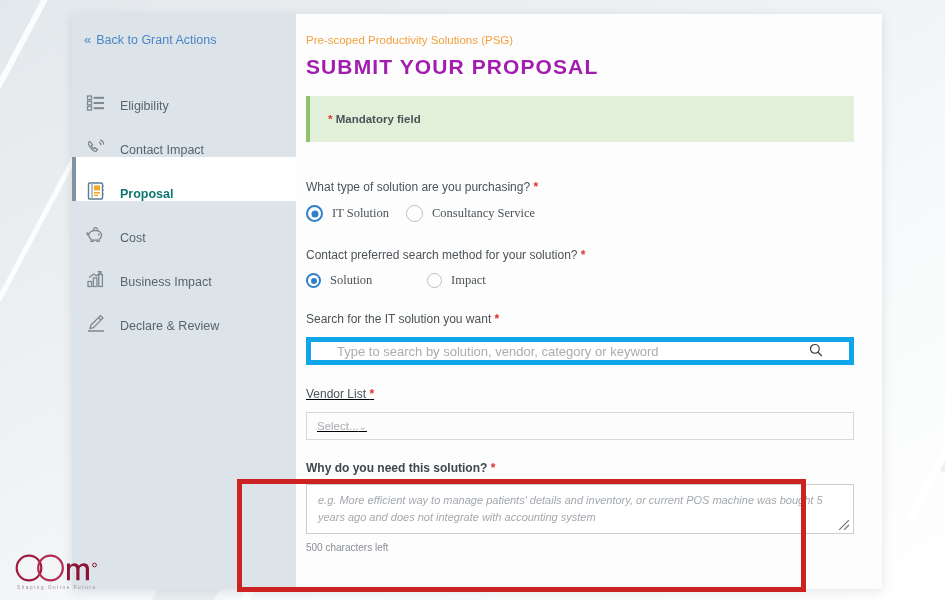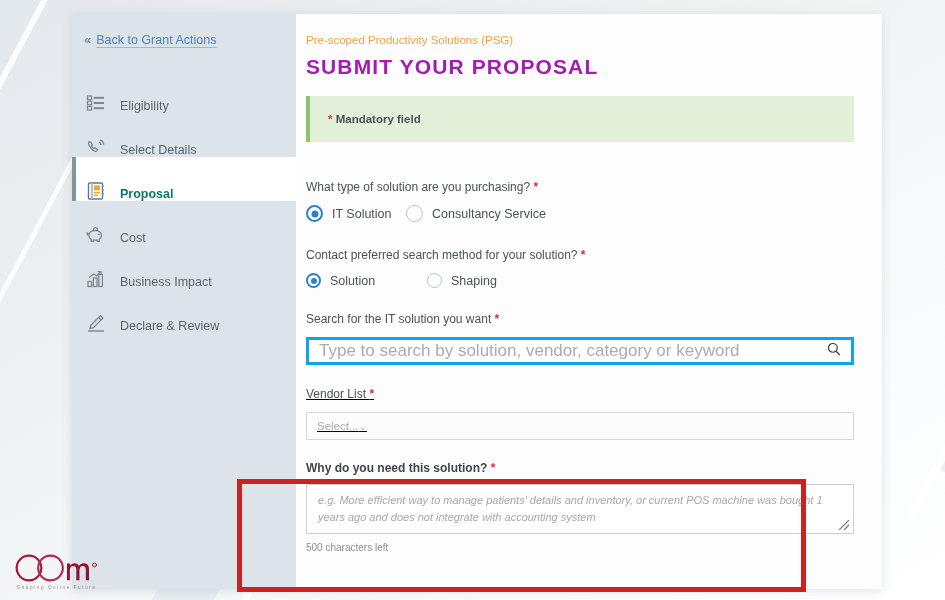--- a/index.html
+++ b/index.html
@@ -38,21 +38,21 @@
     display: flex;
   }
 
   
   .sidebar { width: 224px; background: #dde4e9; flex: none; position: relative; }
   .back-link {
     display: flex; align-items: center; gap: 7px;
     padding: 18px 0 6px 12px; color: #4a86c5; font-size: 12.5px;
   }
   .back-link .chev { font-size: 13px; color: #4a86c5; letter-spacing: -2px; }
-  .back-link .txt { text-decoration: underline; text-underline-offset: 3px;
+  .back-link .txt { text-underline-offset: 3px;
                     text-decoration-color: #9fb8ce; }
   .nav { margin-top: 16px; }
   .nav-item {
     display: flex; align-items: flex-end; gap: 14px;
     height: 44px; padding-left: 14px; color: #56656f; font-size: 12.5px;
     position: relative;
   }
   .nav-item.active {
     background: #ffffff; color: #0f766e; font-weight: bold;
   }
@@ -71,38 +71,38 @@
   }
   .notice {
     background: #e2f0d9; border-left: 4px solid #8fc46a;
     height: 46px; display: flex; align-items: center; padding-left: 18px;
     font-size: 11.5px; color: #4c5258; font-weight: bold;
   }
   .req { color: #e03131; font-weight: bold; }
 
   .field { margin-top: 0; }
   .flabel { font-size: 12px; color: #4b5358; margin-bottom: 11px; }
-  .radio-row { display: flex; align-items: center; }
+  .radio-row { display: flex; align-items: center; font-family: Liberation Serif, serif; }
   .radio-opt { display: flex; align-items: center; gap: 9px; font-size: 12.5px; color: #4b5358; }
 
   .rb { width: 17px; height: 17px; border-radius: 50%;
         border: 1.6px solid #b9c0c5; background: #fff; flex: none; position: relative; }
   .rb.sel { border-color: #2f80c9; border-width: 2px; }
   .rb.sel::after {
     content: ""; position: absolute; left: 50%; top: 50%;
     width: 7px; height: 7px; border-radius: 50%; background: #2f80c9;
     transform: translate(-50%,-50%);
   }
   .rb.sm { width: 15px; height: 15px; }
   .rb.sm.sel::after { width: 6px; height: 6px; }
 
   .input-box {
-    height: 28px; border: 3px solid #0ea5e9; background: #fff;
-    display: flex; align-items: center; padding: 0 10px;
-    font-size: 17px; color: #a8adb1;
+    height: 28px; border: 5px solid #0ea5e9; background: #fff;
+    display: flex; align-items: center; padding: 0 26px;
+    font-size: 13px; color: #a8adb1;
   }
   .input-box .ph { flex: 1; }
   .select-box {
     height: 28px; border: 1px solid #d4d9dd; background: #fcfcfc;
     display: flex; align-items: center; padding: 0 10px;
     font-size: 11.5px; color: #a8adb1;
   }
   .caret { color: #b5babe; font-size: 10px; }
 
   
@@ -164,21 +164,21 @@
       </div>
 
       <div class="nav-item">
         <span>
           <svg class="nav-ico" viewBox="0 0 20 20" fill="none" stroke="#7d8890" stroke-width="1.3">
             <path d="M3.2 4.6c-1.1 1.2-.6 3.5 1.4 6.1 2 2.6 4.1 4 5.6 3.6l1.3-1.6-2.6-2-1.1 1c-.9-.5-1.9-1.7-2.5-2.9l1.2-.9-1.8-2.7z"></path>
             <path d="M13 5.2c1.1.5 1.9 1.6 2 2.9"></path>
             <path d="M14.2 2.8c2 .7 3.4 2.6 3.5 4.8"></path>
           </svg>
         </span>
-        <span>Select Details</span>
+        <span>Contact Impact</span>
       </div>
 
       <div class="nav-item active">
         <span>
           <svg class="nav-ico" viewBox="0 0 20 20" fill="none">
             <rect x="2.5" y="2" width="14" height="16" rx="1" fill="#fff" stroke="#5c7b94" stroke-width="1.4"></rect>
             <rect x="5.2" y="2" width="1.6" height="16" fill="#9fb3c4"></rect>
             <rect x="8" y="4.4" width="6" height="5" fill="#f5a623"></rect>
             <rect x="8" y="11" width="6" height="1.5" fill="#f5a623"></rect>
             <rect x="8" y="13.6" width="4" height="1.5" fill="#f5a623"></rect>
@@ -261,21 +261,21 @@
         <span>Contact preferred search method for your solution?</span>
         <span class="req">*</span>
       </div>
       <div class="radio-row">
         <div class="radio-opt" style="width:121px;">
           <span class="rb sm sel"></span>
           <span>Solution</span>
         </div>
         <div class="radio-opt">
           <span class="rb sm"></span>
-          <span>Shaping</span>
+          <span>Impact</span>
         </div>
       </div>
     </div>
 
     <div class="field" style="margin-top:24px;">
       <div class="flabel">
         <span>Search for the IT solution you want</span>
         <span class="req">*</span>
       </div>
       <div class="input-box">
@@ -300,21 +300,21 @@
       </div>
     </div>
 
     <div class="field" style="margin-top:21px;">
       <div class="flabel" style="font-weight:bold;color:#3f474d;margin-bottom:9px;">
         <span>Why do you need this solution?</span>
         <span class="req">*</span>
       </div>
       <div class="ta-wrap">
         <div class="textarea">
-          <span>e.g. More efficient way to manage patients' details and inventory, or current POS machine was bought 1 years ago and does not integrate with accounting system</span>
+          <span>e.g. More efficient way to manage patients' details and inventory, or current POS machine was bought 5 years ago and does not integrate with accounting system</span>
           <svg class="grip" viewBox="0 0 12 12">
             <line x1="2" y1="11" x2="11" y2="2" stroke="#6b7176" stroke-width="1.1"></line>
             <line x1="6.5" y1="11" x2="11" y2="6.5" stroke="#6b7176" stroke-width="1.1"></line>
           </svg>
         </div>
       </div>
       <div class="charleft">500 characters left</div>
     </div>
 
     <div class="highlight-box"></div>

